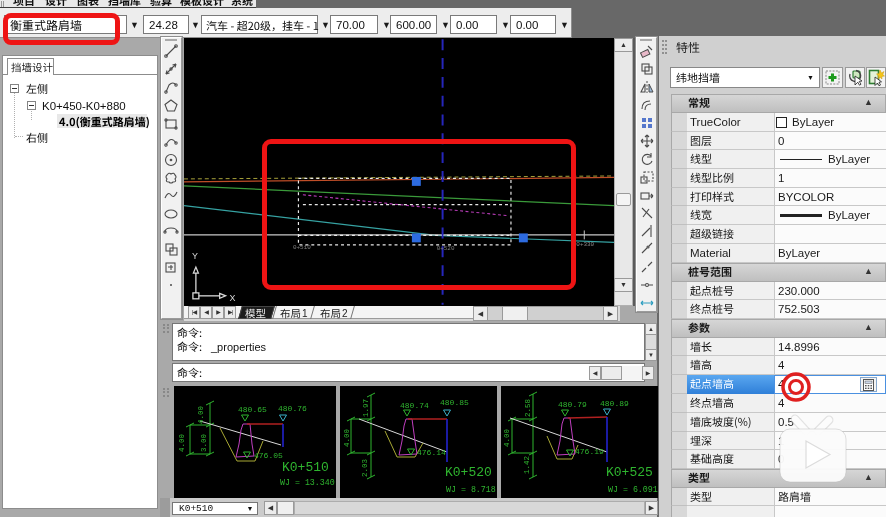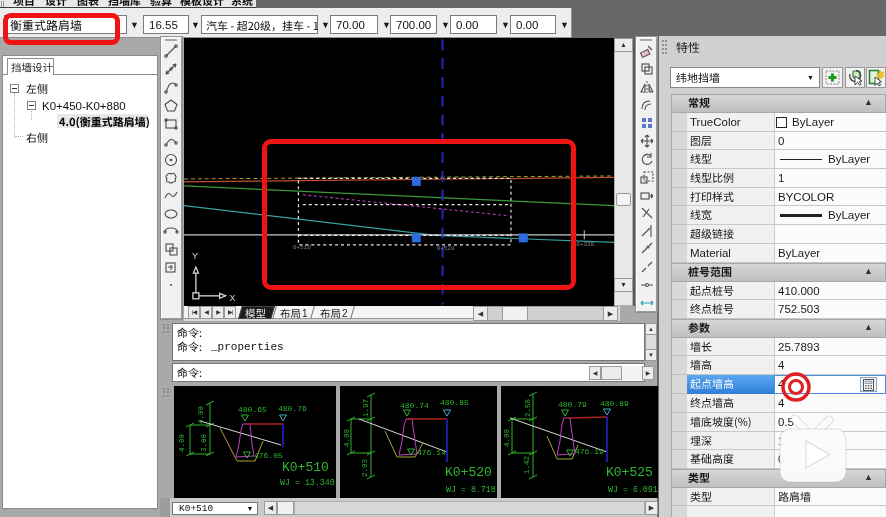--- a/index.html
+++ b/index.html
@@ -59,21 +59,21 @@
         <path transform="translate(0.0,12.0)" d="M2.4 -10.1C2 -9.3 1.2 -8.3 0.5 -7.6C0.7 -7.5 0.9 -7.1 1 -7C1.8 -7.7 2.7 -8.8 3.2 -9.8ZM8.8 -9.3V-8.4H11.3V-9.3ZM5.6 -3C5.6 -2.8 5.5 -2.6 5.5 -2.4H3.4V-1.6H5.3C5 -0.8 4.4 -0.1 3.2 0.3C3.4 0.4 3.6 0.7 3.7 0.9C4.9 0.4 5.6 -0.2 5.9 -1.1C6.6 -0.6 7.3 0.1 7.7 0.5L8.2 -0C7.8 -0.5 7.1 -1.1 6.4 -1.6H8.4V-2.4H6.3L6.4 -3ZM5.1 -8.4H6.5C6.4 -8 6.2 -7.6 6 -7.3H4.5C4.7 -7.6 4.9 -8 5.1 -8.4ZM2.6 -7.7C2.1 -6.4 1.2 -5.1 0.4 -4.3C0.5 -4.1 0.8 -3.7 0.9 -3.5C1.2 -3.8 1.5 -4.2 1.8 -4.6V1H2.6V-5.8C2.8 -6.1 2.9 -6.4 3.1 -6.7C3.3 -6.6 3.5 -6.4 3.7 -6.2L3.8 -6.4V-3.2H8.1V-7.3H6.8C7.1 -7.7 7.3 -8.3 7.5 -8.8L7 -9.1L6.9 -9.1H5.4C5.5 -9.4 5.6 -9.6 5.7 -9.9L4.8 -10C4.6 -9 4 -7.8 3.2 -6.8L3.4 -7.4ZM4.5 -4.9H5.7V-3.9H4.5ZM6.3 -4.9H7.4V-3.9H6.3ZM4.5 -6.6H5.7V-5.6H4.5ZM6.3 -6.6H7.4V-5.6H6.3ZM8.5 -6.3V-5.5H9.7V-0.1C9.7 0 9.7 0.1 9.5 0.1C9.4 0.1 9 0.1 8.5 0.1C8.6 0.3 8.7 0.7 8.7 0.9C9.4 0.9 9.9 0.9 10.1 0.8C10.4 0.6 10.5 0.4 10.5 -0.1V-5.5H11.5V-6.3Z"></path>
         <path transform="translate(12.0,12.0)" d="M1.9 -6.5V-2.7H5.5V-1.9H1.5V-1.2H5.5V-0.2H0.6V0.6H11.4V-0.2H6.4V-1.2H10.6V-1.9H6.4V-2.7H10.2V-6.5H6.4V-7.2H11.3V-8H6.4V-8.9C7.8 -9 9.1 -9.1 10.2 -9.3L9.7 -10C7.8 -9.7 4.4 -9.4 1.6 -9.4C1.7 -9.2 1.8 -8.9 1.8 -8.7C3 -8.7 4.2 -8.7 5.5 -8.8V-8H0.7V-7.2H5.5V-6.5ZM2.8 -4.3H5.5V-3.4H2.8ZM6.4 -4.3H9.3V-3.4H6.4ZM2.8 -5.8H5.5V-4.9H2.8ZM6.4 -5.8H9.3V-4.9H6.4Z"></path>
         <path transform="translate(24.0,12.0)" d="M8.5 -9.5C9.1 -9.1 9.9 -8.4 10.2 -8L10.9 -8.5C10.5 -9 9.7 -9.6 9.1 -10ZM6.8 -10C6.8 -9.3 6.8 -8.6 6.8 -7.8H0.7V-7H6.9C7.2 -2.5 8.2 1 10.2 1C11.1 1 11.4 0.4 11.6 -1.7C11.4 -1.8 11 -2 10.8 -2.2C10.7 -0.6 10.6 0 10.3 0C9.1 0 8.1 -2.9 7.8 -7H11.4V-7.8H7.8C7.8 -8.5 7.7 -9.3 7.7 -10ZM0.7 -0.3 1 0.6C2.5 0.3 4.7 -0.2 6.8 -0.7L6.7 -1.5L4.1 -1V-4.3H6.4V-5.2H1.1V-4.3H3.2V-0.8Z"></path>
         <path transform="translate(36.0,12.0)" d="M1.9 -8.8H4.1V-6.7H1.9ZM0.5 -0.5 0.6 0.4C1.9 0.1 3.6 -0.3 5.3 -0.8L5.2 -1.6L3.6 -1.2V-3.3H4.9C5 -3.2 5.2 -2.9 5.3 -2.7C5.5 -2.9 5.8 -3 6 -3.1V0.9H6.9V0.5H9.9V0.9H10.7V-3.1L11.1 -2.9C11.2 -3.1 11.5 -3.5 11.7 -3.6C10.6 -4.1 9.7 -4.7 8.9 -5.4C9.7 -6.3 10.3 -7.4 10.7 -8.6L10.1 -8.9L10 -8.9H7.6C7.8 -9.2 7.9 -9.5 8 -9.9L7.2 -10.1C6.7 -8.6 5.9 -7.3 5 -6.4V-9.6H1.1V-5.9H2.8V-1L1.8 -0.8V-4.8H1.1V-0.6ZM6.9 -0.3V-2.6H9.9V-0.3ZM9.6 -8.1C9.3 -7.3 8.8 -6.6 8.3 -6C7.8 -6.6 7.4 -7.3 7.2 -7.9L7.3 -8.1ZM6.6 -3.4C7.2 -3.8 7.8 -4.3 8.4 -4.8C8.9 -4.3 9.5 -3.8 10.1 -3.4ZM7.8 -5.4C7 -4.6 6 -4 5.1 -3.6V-4.2H3.6V-5.9H5V-6.3C5.2 -6.1 5.5 -5.9 5.6 -5.7C6 -6.1 6.4 -6.6 6.7 -7.1C7 -6.6 7.4 -6 7.8 -5.4Z"></path>
         <path transform="translate(48.0,12.0)" d="M5.2 -9.9C5.4 -9.6 5.7 -9.3 5.8 -8.9H1.8V-6.2C1.8 -4.4 1.6 -1.8 0.4 0.1C0.6 0.2 1 0.4 1.2 0.6C2.4 -1.3 2.6 -4.1 2.7 -6H10.3V-8.9H6.9C6.7 -9.3 6.3 -9.9 6 -10.2ZM2.7 -8.2H9.4V-6.8H2.7ZM9.6 -4.5V-3.5H4.3V-4.5ZM3.3 -5.2V1H4.3V-1.1H9.6V-0.1C9.6 0.1 9.6 0.1 9.4 0.1C9.2 0.2 8.5 0.2 7.8 0.1C8 0.4 8.1 0.7 8.1 0.9C9 0.9 9.7 0.9 10 0.8C10.4 0.6 10.5 0.4 10.5 -0.1V-5.2ZM4.3 -2.9H9.6V-1.7H4.3Z"></path>
         <path transform="translate(60.0,12.0)" d="M6.7 -2.5H8.6V-1.5H6.7ZM6 -3V-1H9.3V-3ZM4.8 -7.7C5.3 -7.2 5.8 -6.6 6 -6.1L6.6 -6.5C6.4 -7 5.9 -7.6 5.5 -8.1ZM9.9 -8.1C9.6 -7.6 9.1 -6.9 8.7 -6.5L9.3 -6.2C9.7 -6.6 10.2 -7.1 10.6 -7.7ZM7.3 -10.1V-9H4.4V-8.3H7.3V-6.1H3.9V-5.3H11.5V-6.1H8.1V-8.3H11V-9H8.1V-10.1ZM4.5 -4.4V0.9H5.3V0.4H10V0.9H10.8V-4.4ZM5.3 -0.3V-3.7H10V-0.3ZM0.4 -2 0.8 -1.1C1.7 -1.5 2.9 -2.1 4.1 -2.6L3.9 -3.4L2.7 -2.9V-6.4H3.9V-7.2H2.7V-9.9H1.8V-7.2H0.6V-6.4H1.8V-2.5C1.3 -2.3 0.8 -2.1 0.4 -2Z"></path>
       </g>
     </svg>
     <div style="position:absolute;left:143px;top:15px;width:46px;height:19px;background:#fff;border:1px solid #7a7a7a;"></div>
     <div style="position:absolute;left:189px;top:20px;width:13px;text-align:center;font-size:9px;color:#1a1a1a;line-height:10px;">▼</div>
-    <div style="position:absolute;left:149px;top:19px;font-family:'Liberation Sans',sans-serif;font-size:11.5px;color:#111;white-space:pre;line-height:1.1;">16.55</div>
+    <div style="position:absolute;left:149px;top:19px;font-family:'Liberation Sans',sans-serif;font-size:11.5px;color:#111;white-space:pre;line-height:1.1;">24.28</div>
     <div style="position:absolute;left:201px;top:15px;width:117px;height:19px;background:#fff;border:1px solid #7a7a7a;"></div>
     <div style="position:absolute;left:319px;top:20px;width:13px;text-align:center;font-size:9px;color:#1a1a1a;line-height:10px;">▼</div>
     <svg style="position:absolute;left:206px;top:19px;" width="114" height="16" viewBox="0 0 114 16">
       <g fill="#111">
         <path transform="translate(0.0,11.0)" d="M4.7 -6.3V-5.6H9.6V-6.3ZM1.1 -8.4C1.7 -8.1 2.5 -7.6 2.9 -7.2L3.4 -7.9C3 -8.2 2.2 -8.7 1.5 -9ZM0.4 -5.4C1.1 -5.1 1.9 -4.6 2.3 -4.3L2.8 -5C2.4 -5.3 1.5 -5.8 0.9 -6ZM0.8 0.1 1.5 0.6C2 -0.3 2.7 -1.6 3.2 -2.8L2.6 -3.3C2 -2.1 1.3 -0.7 0.8 0.1ZM5.1 -9.2C4.7 -8 4 -6.8 3.1 -6C3.3 -5.9 3.7 -5.7 3.8 -5.5C4.2 -6 4.7 -6.6 5 -7.2H10.5V-7.9H5.4C5.6 -8.3 5.7 -8.7 5.9 -9ZM3.7 -4.7V-4H8.5C8.5 -1 8.7 0.9 9.8 0.9C10.4 0.9 10.6 0.4 10.7 -0.9C10.5 -1 10.3 -1.2 10.1 -1.4C10.1 -0.5 10.1 0.1 9.9 0.1C9.3 0.1 9.3 -2 9.3 -4.7Z"></path>
         <path transform="translate(11.0,11.0)" d="M1.8 -3.5C2 -3.6 2.4 -3.7 3 -3.7H5.6V-2H0.7V-1.2H5.6V0.9H6.4V-1.2H10.4V-2H6.4V-3.7H9.4V-4.5H6.4V-6.2H5.6V-4.5H2.8C3.2 -5.2 3.7 -6 4.1 -6.8H10.2V-7.6H4.5C4.8 -8.1 5 -8.6 5.1 -9L4.2 -9.3C4 -8.7 3.8 -8.2 3.6 -7.6H0.8V-6.8H3.2C2.8 -6.1 2.5 -5.5 2.3 -5.3C2 -4.8 1.8 -4.4 1.5 -4.4C1.6 -4.1 1.8 -3.7 1.8 -3.5Z"></path>
         <path transform="translate(24.5,11.0)" d="M0.5 -2.7H3.3V-3.5H0.5Z"></path>
         <path transform="translate(30.7,11.0)" d="M6.5 -3.8H9.2V-1.8H6.5ZM5.8 -4.5V-1.1H10V-4.5ZM1.1 -4.3C1 -2.3 0.9 -0.6 0.3 0.5C0.5 0.6 0.8 0.8 1 0.9C1.3 0.3 1.5 -0.4 1.6 -1.3C2.4 0.2 3.7 0.6 6.1 0.6H10.3C10.4 0.4 10.5 -0 10.7 -0.2C10 -0.2 6.6 -0.2 6.1 -0.2C5 -0.2 4.1 -0.3 3.4 -0.6V-2.8H5.2V-3.5H3.4V-5.1H5.2C5.4 -4.9 5.6 -4.8 5.6 -4.7C6.8 -5.4 7.5 -6.4 7.7 -8.1H9.4C9.3 -6.6 9.2 -6.1 9.1 -5.9C9 -5.8 8.9 -5.8 8.8 -5.8C8.6 -5.8 8.2 -5.8 7.7 -5.9C7.8 -5.7 7.9 -5.4 7.9 -5.1C8.4 -5.1 8.9 -5.1 9.1 -5.1C9.4 -5.2 9.6 -5.2 9.8 -5.4C10 -5.7 10.1 -6.5 10.2 -8.4C10.2 -8.5 10.2 -8.8 10.2 -8.8H5.4V-8.1H6.9C6.8 -6.8 6.2 -5.9 5.3 -5.3V-5.8H3.3V-7.2H5.1V-7.9H3.3V-9.2H2.6V-7.9H0.8V-7.2H2.6V-5.8H0.6V-5.1H2.7V-1C2.3 -1.4 2 -1.9 1.7 -2.7C1.8 -3.2 1.8 -3.7 1.8 -4.2Z"></path>
         <path transform="translate(41.7,11.0)" d="M0.5 0H5.6V-0.9H3.3C2.9 -0.9 2.4 -0.8 2 -0.8C3.9 -2.6 5.2 -4.2 5.2 -5.8C5.2 -7.3 4.3 -8.2 2.8 -8.2C1.8 -8.2 1.1 -7.7 0.4 -7L1 -6.5C1.5 -7 2 -7.4 2.7 -7.4C3.7 -7.4 4.2 -6.7 4.2 -5.8C4.2 -4.4 3 -2.8 0.5 -0.6Z"></path>
         <path transform="translate(47.8,11.0)" d="M3.1 0.1C4.6 0.1 5.6 -1.2 5.6 -4.1C5.6 -6.9 4.6 -8.2 3.1 -8.2C1.5 -8.2 0.5 -6.9 0.5 -4.1C0.5 -1.2 1.5 0.1 3.1 0.1ZM3.1 -0.7C2.1 -0.7 1.5 -1.7 1.5 -4.1C1.5 -6.4 2.1 -7.4 3.1 -7.4C4 -7.4 4.6 -6.4 4.6 -4.1C4.6 -1.7 4 -0.7 3.1 -0.7Z"></path>
@@ -83,21 +83,21 @@
         <path transform="translate(87.0,11.0)" d="M1.8 -3.5C2 -3.6 2.4 -3.7 3 -3.7H5.6V-2H0.7V-1.2H5.6V0.9H6.4V-1.2H10.4V-2H6.4V-3.7H9.4V-4.5H6.4V-6.2H5.6V-4.5H2.8C3.2 -5.2 3.7 -6 4.1 -6.8H10.2V-7.6H4.5C4.8 -8.1 5 -8.6 5.1 -9L4.2 -9.3C4 -8.7 3.8 -8.2 3.6 -7.6H0.8V-6.8H3.2C2.8 -6.1 2.5 -5.5 2.3 -5.3C2 -4.8 1.8 -4.4 1.5 -4.4C1.6 -4.1 1.8 -3.7 1.8 -3.5Z"></path>
         <path transform="translate(100.4,11.0)" d="M0.5 -2.7H3.3V-3.5H0.5Z"></path>
         <path transform="translate(106.7,11.0)" d="M1 0H5.4V-0.8H3.8V-8.1H3C2.6 -7.8 2 -7.6 1.3 -7.5V-6.9H2.8V-0.8H1Z"></path>
       </g>
     </svg>
     <div style="position:absolute;left:330px;top:15px;width:48px;height:19px;background:#fff;border:1px solid #7a7a7a;"></div>
     <div style="position:absolute;left:380px;top:20px;width:13px;text-align:center;font-size:9px;color:#1a1a1a;line-height:10px;">▼</div>
     <div style="position:absolute;left:336px;top:19px;font-family:'Liberation Sans',sans-serif;font-size:11.5px;color:#111;white-space:pre;line-height:1.1;">70.00</div>
     <div style="position:absolute;left:390px;top:15px;width:47px;height:19px;background:#fff;border:1px solid #7a7a7a;"></div>
     <div style="position:absolute;left:439px;top:20px;width:13px;text-align:center;font-size:9px;color:#1a1a1a;line-height:10px;">▼</div>
-    <div style="position:absolute;left:396px;top:19px;font-family:'Liberation Sans',sans-serif;font-size:11.5px;color:#111;white-space:pre;line-height:1.1;">700.00</div>
+    <div style="position:absolute;left:396px;top:19px;font-family:'Liberation Sans',sans-serif;font-size:11.5px;color:#111;white-space:pre;line-height:1.1;">600.00</div>
     <div style="position:absolute;left:450px;top:15px;width:47px;height:19px;background:#fff;border:1px solid #7a7a7a;"></div>
     <div style="position:absolute;left:499px;top:20px;width:13px;text-align:center;font-size:9px;color:#1a1a1a;line-height:10px;">▼</div>
     <div style="position:absolute;left:456px;top:19px;font-family:'Liberation Sans',sans-serif;font-size:11.5px;color:#111;white-space:pre;line-height:1.1;">0.00</div>
     <div style="position:absolute;left:510px;top:15px;width:46px;height:19px;background:#fff;border:1px solid #7a7a7a;"></div>
     <div style="position:absolute;left:558px;top:20px;width:13px;text-align:center;font-size:9px;color:#1a1a1a;line-height:10px;">▼</div>
     <div style="position:absolute;left:516px;top:19px;font-family:'Liberation Sans',sans-serif;font-size:11.5px;color:#111;white-space:pre;line-height:1.1;">0.00</div>
     <div style="position:absolute;left:3px;top:13px;width:117px;height:32px;border:5px solid #ee1414;border-radius:8px;z-index:30;"></div>
     <div style="position:absolute;left:2px;top:55px;width:156px;height:454px;background:#fff;border:1px solid #8c8c8c;"></div>
     <div style="position:absolute;left:7px;top:58px;width:47px;height:17px;background:#fff;border:1px solid #8c8c8c;border-bottom:0;z-index:2;"></div>
     <div style="position:absolute;left:3px;top:74px;width:154px;border-top:1px solid #8c8c8c;"></div>
@@ -357,21 +357,21 @@
         <path transform="translate(22.0,11.0)" d="M1.5 -4.3C1.9 -4.3 2.3 -4.6 2.3 -5.1C2.3 -5.5 1.9 -5.8 1.5 -5.8C1.1 -5.8 0.8 -5.5 0.8 -5.1C0.8 -4.6 1.1 -4.3 1.5 -4.3ZM1.5 0.1C1.9 0.1 2.3 -0.2 2.3 -0.6C2.3 -1.1 1.9 -1.4 1.5 -1.4C1.1 -1.4 0.8 -1.1 0.8 -0.6C0.8 -0.2 1.1 0.1 1.5 0.1Z"></path>
       </g>
     </svg>
     <svg style="position:absolute;left:177px;top:340px;" width="27" height="16" viewBox="0 0 27 16">
       <g fill="#111">
         <path transform="translate(0.0,11.0)" d="M5.6 -9.4C4.5 -7.9 2.4 -6.5 0.4 -6C0.5 -5.7 0.7 -5.4 0.9 -5.2C1.7 -5.4 2.5 -5.8 3.3 -6.3V-5.6H7.7V-6.3C8.4 -5.9 9.2 -5.5 10 -5.2C10.2 -5.5 10.4 -5.8 10.6 -6C8.9 -6.4 7 -7.5 6 -8.6L6.2 -8.9ZM3.3 -6.3C4.2 -6.8 4.9 -7.4 5.5 -8.1C6.1 -7.4 6.8 -6.8 7.6 -6.3ZM1.4 -4.7V0H2.2V-0.9H4.8V-4.7ZM2.2 -3.9H4V-1.6H2.2ZM5.9 -4.7V0.9H6.7V-3.9H8.8V-1.6C8.8 -1.4 8.8 -1.4 8.6 -1.4C8.5 -1.4 8 -1.4 7.3 -1.4C7.4 -1.2 7.6 -0.9 7.6 -0.6C8.4 -0.6 8.9 -0.6 9.3 -0.8C9.6 -0.9 9.6 -1.1 9.6 -1.6V-4.7Z"></path>
         <path transform="translate(11.0,11.0)" d="M4.4 -6.1C5 -5.6 5.7 -4.9 6.1 -4.4L6.7 -5C6.4 -5.4 5.6 -6.1 5 -6.6ZM1.8 -4.2V-3.4H7.8C7.2 -2.7 6.4 -1.9 5.6 -1.2C5.1 -1.6 4.5 -1.9 4 -2.2L3.4 -1.7C4.6 -0.9 6.2 0.2 6.9 0.9L7.6 0.2C7.2 -0 6.8 -0.4 6.3 -0.7C7.4 -1.8 8.6 -3 9.4 -3.8L8.8 -4.2L8.7 -4.2ZM5.6 -9.3C4.5 -7.7 2.4 -6.2 0.4 -5.4C0.6 -5.2 0.9 -4.9 1 -4.7C2.6 -5.5 4.3 -6.6 5.5 -7.9C6.8 -6.7 8.6 -5.4 10.1 -4.7C10.2 -5 10.5 -5.3 10.7 -5.5C9.2 -6.1 7.2 -7.3 6.1 -8.5L6.4 -8.9Z"></path>
         <path transform="translate(22.0,11.0)" d="M1.5 -4.3C1.9 -4.3 2.3 -4.6 2.3 -5.1C2.3 -5.5 1.9 -5.8 1.5 -5.8C1.1 -5.8 0.8 -5.5 0.8 -5.1C0.8 -4.6 1.1 -4.3 1.5 -4.3ZM1.5 0.1C1.9 0.1 2.3 -0.2 2.3 -0.6C2.3 -1.1 1.9 -1.4 1.5 -1.4C1.1 -1.4 0.8 -1.1 0.8 -0.6C0.8 -0.2 1.1 0.1 1.5 0.1Z"></path>
       </g>
     </svg>
-    <div style="position:absolute;left:211px;top:341px;font-family:Liberation Mono, monospace;font-size:11px;color:#111;white-space:pre;line-height:1.1;">_properties</div>
+    <div style="position:absolute;left:211px;top:341px;font-family:Liberation Sans, sans-serif;font-size:11px;color:#111;white-space:pre;line-height:1.1;">_properties</div>
     <div style="position:absolute;left:645px;top:323px;width:12px;height:38px;background:#dcdcdc;border:1px solid #9a9a9a;"></div>
     <div style="position:absolute;left:645px;top:323px;width:12px;height:12px;background:#ececec;border:1px solid #9a9a9a;"></div>
     <div style="position:absolute;left:645px;top:325px;width:12px;text-align:center;font-size:6px;color:#333;line-height:8px;">▲</div>
     <div style="position:absolute;left:645px;top:349px;width:12px;height:12px;background:#ececec;border:1px solid #9a9a9a;"></div>
     <div style="position:absolute;left:645px;top:351px;width:12px;text-align:center;font-size:6px;color:#333;line-height:8px;">▼</div>
     <div style="position:absolute;left:172px;top:363px;width:473px;height:19px;background:#fff;border:1px solid #767676;"></div>
     <svg style="position:absolute;left:177px;top:366px;" width="27" height="16" viewBox="0 0 27 16">
       <g fill="#111">
         <path transform="translate(0.0,11.0)" d="M5.6 -9.4C4.5 -7.9 2.4 -6.5 0.4 -6C0.5 -5.7 0.7 -5.4 0.9 -5.2C1.7 -5.4 2.5 -5.8 3.3 -6.3V-5.6H7.7V-6.3C8.4 -5.9 9.2 -5.5 10 -5.2C10.2 -5.5 10.4 -5.8 10.6 -6C8.9 -6.4 7 -7.5 6 -8.6L6.2 -8.9ZM3.3 -6.3C4.2 -6.8 4.9 -7.4 5.5 -8.1C6.1 -7.4 6.8 -6.8 7.6 -6.3ZM1.4 -4.7V0H2.2V-0.9H4.8V-4.7ZM2.2 -3.9H4V-1.6H2.2ZM5.9 -4.7V0.9H6.7V-3.9H8.8V-1.6C8.8 -1.4 8.8 -1.4 8.6 -1.4C8.5 -1.4 8 -1.4 7.3 -1.4C7.4 -1.2 7.6 -0.9 7.6 -0.6C8.4 -0.6 8.9 -0.6 9.3 -0.8C9.6 -0.9 9.6 -1.1 9.6 -1.6V-4.7Z"></path>
         <path transform="translate(11.0,11.0)" d="M4.4 -6.1C5 -5.6 5.7 -4.9 6.1 -4.4L6.7 -5C6.4 -5.4 5.6 -6.1 5 -6.6ZM1.8 -4.2V-3.4H7.8C7.2 -2.7 6.4 -1.9 5.6 -1.2C5.1 -1.6 4.5 -1.9 4 -2.2L3.4 -1.7C4.6 -0.9 6.2 0.2 6.9 0.9L7.6 0.2C7.2 -0 6.8 -0.4 6.3 -0.7C7.4 -1.8 8.6 -3 9.4 -3.8L8.8 -4.2L8.7 -4.2ZM5.6 -9.3C4.5 -7.7 2.4 -6.2 0.4 -5.4C0.6 -5.2 0.9 -4.9 1 -4.7C2.6 -5.5 4.3 -6.6 5.5 -7.9C6.8 -6.7 8.6 -5.4 10.1 -4.7C10.2 -5 10.5 -5.3 10.7 -5.5C9.2 -6.1 7.2 -7.3 6.1 -8.5L6.4 -8.9Z"></path>
@@ -618,21 +618,21 @@
     <div style="position:absolute;left:687px;top:282px;width:87px;height:18px;background:#f0f0f0;border-bottom:1px solid #c8c8c8;"></div>
     <svg style="position:absolute;left:690px;top:284px;" width="46" height="16" viewBox="0 0 46 16">
       <g fill="#1a1a1a">
         <path transform="translate(0.0,11.0)" d="M1.1 -4.3C1.1 -2.3 0.9 -0.5 0.3 0.6C0.5 0.7 0.8 0.9 1 1C1.3 0.4 1.5 -0.4 1.6 -1.3C2.4 0.2 3.8 0.6 6.1 0.6H10.3C10.4 0.4 10.5 -0 10.7 -0.2C10 -0.2 6.6 -0.2 6.1 -0.2C5.1 -0.2 4.2 -0.3 3.6 -0.5V-2.8H5.4V-3.5H3.6V-5.1H5.5V-5.9H3.4V-7.3H5.2V-8H3.4V-9.2H2.7V-8H0.8V-7.3H2.7V-5.9H0.5V-5.1H2.8V-0.9C2.4 -1.3 2 -1.9 1.8 -2.7C1.8 -3.2 1.9 -3.7 1.9 -4.2ZM6 -5.7V-2.1C6 -1.1 6.3 -0.9 7.4 -0.9C7.6 -0.9 9.1 -0.9 9.3 -0.9C10.2 -0.9 10.5 -1.3 10.6 -2.9C10.4 -2.9 10 -3.1 9.8 -3.2C9.8 -1.9 9.7 -1.6 9.3 -1.6C8.9 -1.6 7.7 -1.6 7.4 -1.6C6.9 -1.6 6.8 -1.7 6.8 -2.1V-4.9H9.2V-4.7H10V-8.7H5.9V-8H9.2V-5.7Z"></path>
         <path transform="translate(11.0,11.0)" d="M2.6 -5.1H8.4V-3.1H2.6ZM3.7 -1.4C3.9 -0.7 4 0.2 4 0.8L4.8 0.7C4.8 0.1 4.7 -0.8 4.5 -1.5ZM6 -1.4C6.3 -0.7 6.7 0.2 6.8 0.8L7.6 0.5C7.5 0 7.1 -0.9 6.8 -1.6ZM8.3 -1.5C8.8 -0.8 9.4 0.2 9.7 0.8L10.5 0.5C10.2 -0.1 9.5 -1.1 9 -1.8ZM1.9 -1.7C1.6 -0.9 1 0 0.5 0.5L1.2 0.9C1.8 0.3 2.4 -0.6 2.7 -1.5ZM1.8 -5.9V-2.4H9.2V-5.9H5.8V-7.3H10V-8.1H5.8V-9.2H5V-5.9Z"></path>
         <path transform="translate(22.0,11.0)" d="M6.8 -9C7.1 -8.6 7.4 -8 7.5 -7.7L8.3 -8C8.1 -8.4 7.8 -8.9 7.4 -9.3ZM2.1 -9.2V-7.1H0.5V-6.3H2.1C1.7 -4.8 1 -3.1 0.3 -2.2C0.5 -2 0.7 -1.6 0.8 -1.4C1.3 -2.1 1.8 -3.3 2.1 -4.5V0.9H2.9V-4.9C3.2 -4.4 3.6 -3.8 3.7 -3.4L4.2 -4C4 -4.3 3.2 -5.6 2.9 -6V-6.3H4.3V-7.1H2.9V-9.2ZM5.4 -0.3V0.4H10.5V-0.3H8.4V-3.6H10.2V-4.3H8.4V-6.4H7.6V-4.3H6V-3.6H7.6V-0.3ZM4.7 -7.6V-4.6C4.7 -3.1 4.6 -1.1 3.6 0.4C3.8 0.5 4.1 0.7 4.2 0.9C5.3 -0.6 5.5 -3 5.5 -4.6V-6.8H10.5V-7.6Z"></path>
         <path transform="translate(33.0,11.0)" d="M2.9 -8.1H8.1V-6.6H2.9ZM2 -8.8V-5.8H9V-8.8ZM0.7 -4.8V-4.1H3C2.7 -3.4 2.5 -2.6 2.2 -2.1H8C7.8 -0.8 7.6 -0.2 7.3 0C7.2 0.1 7 0.1 6.8 0.1C6.5 0.1 5.7 0.1 4.9 0C5 0.3 5.1 0.6 5.2 0.8C5.9 0.9 6.7 0.9 7 0.8C7.5 0.8 7.7 0.8 8 0.5C8.4 0.2 8.7 -0.6 8.9 -2.5C9 -2.6 9 -2.8 9 -2.8H3.5L3.9 -4.1H10.3V-4.8Z"></path>
       </g>
     </svg>
     <div style="position:absolute;left:774px;top:282px;width:112px;height:18px;background:#fbfbfb;border-bottom:1px solid #c8c8c8;border-left:1px solid #c8c8c8;"></div>
-    <div style="position:absolute;left:778px;top:285px;font-family:'Liberation Sans',sans-serif;font-size:11.5px;color:#1a1a1a;white-space:pre;line-height:1.1;">410.000</div>
+    <div style="position:absolute;left:778px;top:285px;font-family:'Liberation Sans',sans-serif;font-size:11.5px;color:#1a1a1a;white-space:pre;line-height:1.1;">230.000</div>
     <div style="position:absolute;left:671px;top:300px;width:16px;height:19px;background:#d8d8d8;border-bottom:1px solid #c0c0c0;border-left:1px solid #a8a8a8;"></div>
     <div style="position:absolute;left:687px;top:300px;width:87px;height:19px;background:#f0f0f0;border-bottom:1px solid #c8c8c8;"></div>
     <svg style="position:absolute;left:690px;top:302px;" width="46" height="16" viewBox="0 0 46 16">
       <g fill="#1a1a1a">
         <path transform="translate(0.0,11.0)" d="M0.4 -0.6 0.5 0.2C1.6 0 3 -0.3 4.4 -0.6L4.3 -1.3C2.9 -1 1.4 -0.7 0.4 -0.6ZM6.2 -2.9C7 -2.6 8 -2.1 8.5 -1.7L9 -2.2C8.5 -2.6 7.5 -3.1 6.7 -3.4ZM5 -0.9C6.5 -0.5 8.3 0.3 9.3 0.9L9.8 0.2C8.8 -0.3 7 -1.1 5.5 -1.5ZM6.4 -9.2C6 -8.3 5.2 -7.1 4.1 -6.1L4.3 -6.5L3.6 -6.9C3.4 -6.5 3.1 -6.1 2.9 -5.7L1.5 -5.6C2.1 -6.5 2.8 -7.7 3.3 -8.9L2.5 -9.3C2 -7.9 1.2 -6.5 1 -6.1C0.7 -5.8 0.5 -5.5 0.3 -5.5C0.4 -5.2 0.6 -4.8 0.6 -4.7C0.8 -4.7 1 -4.8 2.4 -5C1.9 -4.3 1.5 -3.7 1.3 -3.5C0.9 -3.1 0.7 -2.8 0.4 -2.8C0.5 -2.6 0.6 -2.2 0.7 -2C0.9 -2.2 1.3 -2.2 4.2 -2.7C4.1 -2.8 4.1 -3.2 4.1 -3.4L1.8 -3.1C2.6 -3.9 3.4 -5 4.1 -6.1C4.3 -6 4.5 -5.7 4.7 -5.6C5.1 -5.9 5.5 -6.3 5.8 -6.7C6.1 -6.2 6.5 -5.7 7 -5.2C6.1 -4.5 5.2 -4 4.2 -3.6C4.4 -3.5 4.6 -3.2 4.7 -3C5.7 -3.4 6.6 -3.9 7.5 -4.7C8.3 -3.9 9.2 -3.3 10.2 -2.9C10.3 -3.2 10.6 -3.5 10.7 -3.6C9.8 -4 8.9 -4.5 8.1 -5.2C8.8 -5.9 9.5 -6.8 9.9 -7.8L9.4 -8.1L9.2 -8.1H6.8C7 -8.4 7.1 -8.8 7.3 -9.1ZM6.3 -7.4H8.8C8.5 -6.8 8 -6.2 7.5 -5.7C7 -6.2 6.6 -6.7 6.3 -7.3Z"></path>
         <path transform="translate(11.0,11.0)" d="M2.6 -5.1H8.4V-3.1H2.6ZM3.7 -1.4C3.9 -0.7 4 0.2 4 0.8L4.8 0.7C4.8 0.1 4.7 -0.8 4.5 -1.5ZM6 -1.4C6.3 -0.7 6.7 0.2 6.8 0.8L7.6 0.5C7.5 0 7.1 -0.9 6.8 -1.6ZM8.3 -1.5C8.8 -0.8 9.4 0.2 9.7 0.8L10.5 0.5C10.2 -0.1 9.5 -1.1 9 -1.8ZM1.9 -1.7C1.6 -0.9 1 0 0.5 0.5L1.2 0.9C1.8 0.3 2.4 -0.6 2.7 -1.5ZM1.8 -5.9V-2.4H9.2V-5.9H5.8V-7.3H10V-8.1H5.8V-9.2H5V-5.9Z"></path>
         <path transform="translate(22.0,11.0)" d="M6.8 -9C7.1 -8.6 7.4 -8 7.5 -7.7L8.3 -8C8.1 -8.4 7.8 -8.9 7.4 -9.3ZM2.1 -9.2V-7.1H0.5V-6.3H2.1C1.7 -4.8 1 -3.1 0.3 -2.2C0.5 -2 0.7 -1.6 0.8 -1.4C1.3 -2.1 1.8 -3.3 2.1 -4.5V0.9H2.9V-4.9C3.2 -4.4 3.6 -3.8 3.7 -3.4L4.2 -4C4 -4.3 3.2 -5.6 2.9 -6V-6.3H4.3V-7.1H2.9V-9.2ZM5.4 -0.3V0.4H10.5V-0.3H8.4V-3.6H10.2V-4.3H8.4V-6.4H7.6V-4.3H6V-3.6H7.6V-0.3ZM4.7 -7.6V-4.6C4.7 -3.1 4.6 -1.1 3.6 0.4C3.8 0.5 4.1 0.7 4.2 0.9C5.3 -0.6 5.5 -3 5.5 -4.6V-6.8H10.5V-7.6Z"></path>
         <path transform="translate(33.0,11.0)" d="M2.9 -8.1H8.1V-6.6H2.9ZM2 -8.8V-5.8H9V-8.8ZM0.7 -4.8V-4.1H3C2.7 -3.4 2.5 -2.6 2.2 -2.1H8C7.8 -0.8 7.6 -0.2 7.3 0C7.2 0.1 7 0.1 6.8 0.1C6.5 0.1 5.7 0.1 4.9 0C5 0.3 5.1 0.6 5.2 0.8C5.9 0.9 6.7 0.9 7 0.8C7.5 0.8 7.7 0.8 8 0.5C8.4 0.2 8.7 -0.6 8.9 -2.5C9 -2.6 9 -2.8 9 -2.8H3.5L3.9 -4.1H10.3V-4.8Z"></path>
       </g>
     </svg>
@@ -648,21 +648,21 @@
     <div style="position:absolute;left:864px;top:323px;font-family:'Liberation Sans',sans-serif;font-size:9px;color:#333;white-space:pre;line-height:1.1;">▲</div>
     <div style="position:absolute;left:671px;top:338px;width:16px;height:18px;background:#d8d8d8;border-bottom:1px solid #c0c0c0;border-left:1px solid #a8a8a8;"></div>
     <div style="position:absolute;left:687px;top:338px;width:87px;height:18px;background:#f0f0f0;border-bottom:1px solid #c8c8c8;"></div>
     <svg style="position:absolute;left:690px;top:340px;" width="24" height="16" viewBox="0 0 24 16">
       <g fill="#1a1a1a">
         <path transform="translate(0.0,11.0)" d="M6.1 -2.3H7.9V-1.4H6.1ZM5.5 -2.7V-1H8.5V-2.7ZM4.4 -7.1C4.8 -6.6 5.3 -6 5.5 -5.6L6.1 -6C5.9 -6.4 5.4 -7 5 -7.4ZM9 -7.4C8.8 -6.9 8.3 -6.3 8 -6L8.5 -5.6C8.9 -6 9.3 -6.5 9.7 -7.1ZM6.7 -9.3V-8.3H4V-7.6H6.7V-5.6H3.6V-4.8H10.5V-5.6H7.4V-7.6H10.1V-8.3H7.4V-9.3ZM4.1 -4V0.9H4.9V0.4H9.2V0.8H9.9V-4ZM4.9 -0.3V-3.4H9.2V-0.3ZM0.4 -1.8 0.7 -1C1.6 -1.4 2.7 -1.9 3.7 -2.4L3.6 -3.1L2.5 -2.6V-5.8H3.5V-6.6H2.5V-9.1H1.7V-6.6H0.5V-5.8H1.7V-2.3C1.2 -2.1 0.7 -1.9 0.4 -1.8Z"></path>
         <path transform="translate(11.0,11.0)" d="M8.5 -9C7.5 -7.9 5.9 -6.8 4.3 -6.2C4.6 -6 4.9 -5.7 5 -5.5C6.5 -6.2 8.2 -7.4 9.3 -8.6ZM0.6 -4.9V-4.1H2.7V-0.6C2.7 -0.2 2.5 0 2.3 0.1C2.4 0.3 2.6 0.6 2.6 0.8C2.9 0.6 3.3 0.5 6.3 -0.3C6.3 -0.5 6.2 -0.8 6.2 -1.1L3.6 -0.4V-4.1H5.3C6.2 -1.8 7.8 -0.2 10.1 0.6C10.2 0.3 10.4 -0 10.6 -0.2C8.5 -0.8 7 -2.2 6.2 -4.1H10.4V-4.9H3.6V-9.2H2.7V-4.9Z"></path>
       </g>
     </svg>
     <div style="position:absolute;left:774px;top:338px;width:112px;height:18px;background:#fbfbfb;border-bottom:1px solid #c8c8c8;border-left:1px solid #c8c8c8;"></div>
-    <div style="position:absolute;left:778px;top:341px;font-family:'Liberation Sans',sans-serif;font-size:11.5px;color:#1a1a1a;white-space:pre;line-height:1.1;">25.7893</div>
+    <div style="position:absolute;left:778px;top:341px;font-family:'Liberation Sans',sans-serif;font-size:11.5px;color:#1a1a1a;white-space:pre;line-height:1.1;">14.8996</div>
     <div style="position:absolute;left:671px;top:356px;width:16px;height:19px;background:#d8d8d8;border-bottom:1px solid #c0c0c0;border-left:1px solid #a8a8a8;"></div>
     <div style="position:absolute;left:687px;top:356px;width:87px;height:19px;background:#f0f0f0;border-bottom:1px solid #c8c8c8;"></div>
     <svg style="position:absolute;left:690px;top:358px;" width="24" height="16" viewBox="0 0 24 16">
       <g fill="#1a1a1a">
         <path transform="translate(0.0,11.0)" d="M6.1 -2.3H7.9V-1.4H6.1ZM5.5 -2.7V-1H8.5V-2.7ZM4.4 -7.1C4.8 -6.6 5.3 -6 5.5 -5.6L6.1 -6C5.9 -6.4 5.4 -7 5 -7.4ZM9 -7.4C8.8 -6.9 8.3 -6.3 8 -6L8.5 -5.6C8.9 -6 9.3 -6.5 9.7 -7.1ZM6.7 -9.3V-8.3H4V-7.6H6.7V-5.6H3.6V-4.8H10.5V-5.6H7.4V-7.6H10.1V-8.3H7.4V-9.3ZM4.1 -4V0.9H4.9V0.4H9.2V0.8H9.9V-4ZM4.9 -0.3V-3.4H9.2V-0.3ZM0.4 -1.8 0.7 -1C1.6 -1.4 2.7 -1.9 3.7 -2.4L3.6 -3.1L2.5 -2.6V-5.8H3.5V-6.6H2.5V-9.1H1.7V-6.6H0.5V-5.8H1.7V-2.3C1.2 -2.1 0.7 -1.9 0.4 -1.8Z"></path>
         <path transform="translate(11.0,11.0)" d="M3.1 -6.1H7.9V-5.1H3.1ZM2.3 -6.8V-4.5H8.8V-6.8ZM4.9 -9.1 5.2 -8.1H0.6V-7.4H10.3V-8.1H6.1C6 -8.4 5.8 -8.9 5.6 -9.3ZM1.1 -3.9V0.9H1.8V-3.2H9.1V0C9.1 0.1 9.1 0.2 8.9 0.2C8.8 0.2 8.3 0.2 7.8 0.2C7.9 0.3 8 0.6 8.1 0.8C8.8 0.8 9.3 0.8 9.6 0.7C9.9 0.6 10 0.4 10 0V-3.9ZM3.1 -2.6V0.2H3.9V-0.3H7.8V-2.6ZM3.9 -2H7V-0.9H3.9Z"></path>
       </g>
     </svg>
     <div style="position:absolute;left:774px;top:356px;width:112px;height:19px;background:#fbfbfb;border-bottom:1px solid #c8c8c8;border-left:1px solid #c8c8c8;"></div>
     <div style="position:absolute;left:778px;top:359px;font-family:'Liberation Sans',sans-serif;font-size:11.5px;color:#1a1a1a;white-space:pre;line-height:1.1;">4</div>

